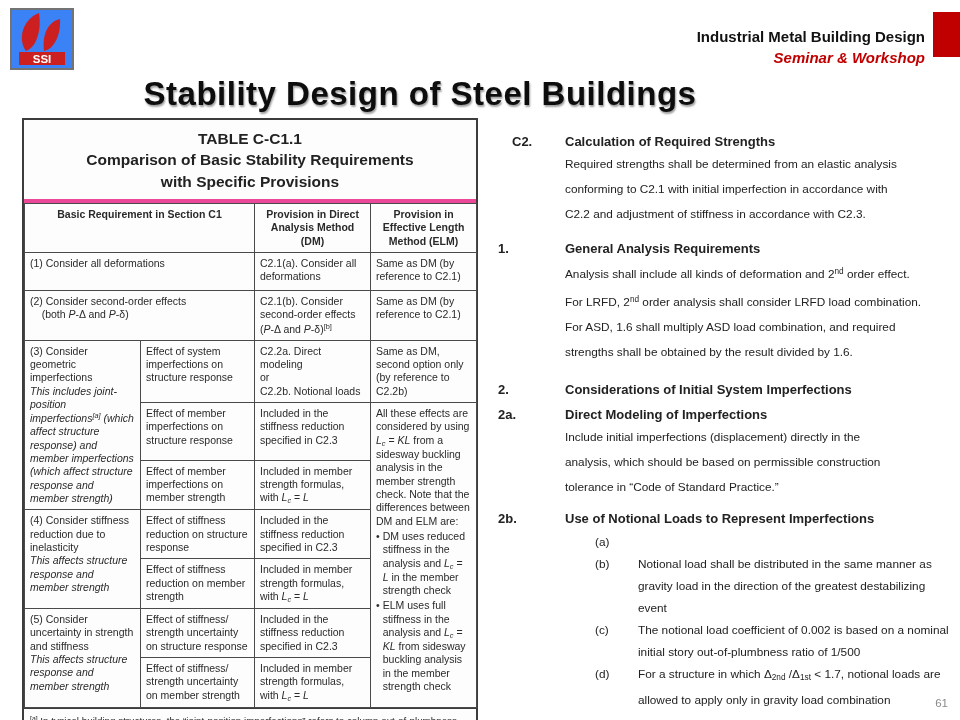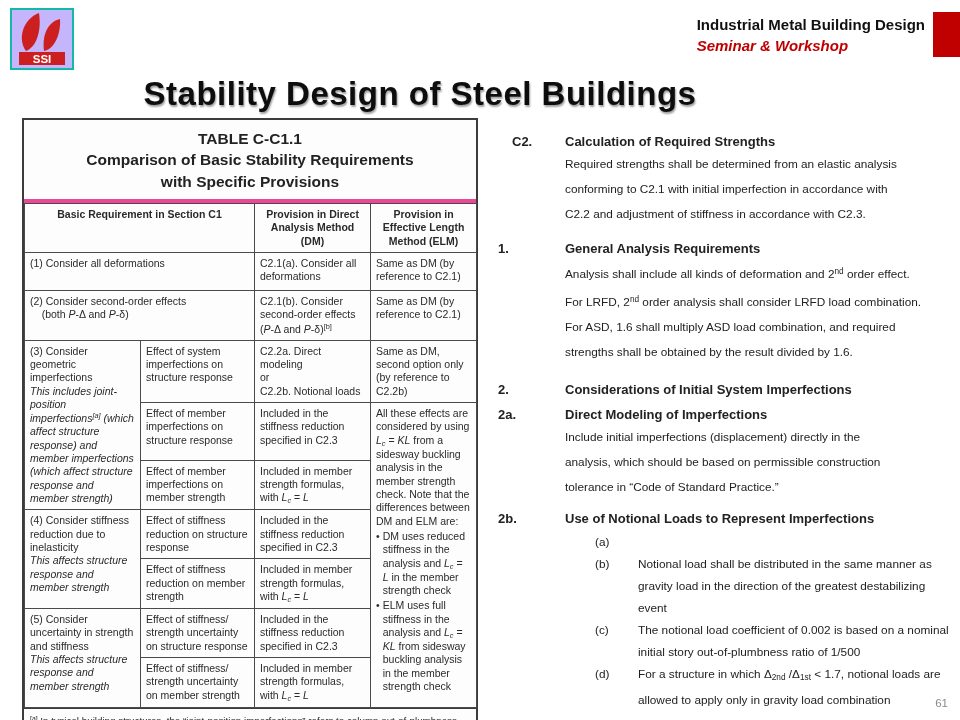--- a/index.html
+++ b/index.html
@@ -6,24 +6,24 @@
   html,body { background:#e8e8e8; }
   #stage {
     position:relative; width:960px; height:720px; background:#ffffff;
     font-family:"Liberation Sans","DejaVu Sans",sans-serif; color:#1a1a1a;
     overflow:hidden; margin:0 auto;
   }
 
   
   .logo-box {
     position:absolute; left:10px; top:8px; width:64px; height:62px;
-    border:2px solid #14b8a6; background:#c4b5fd;
+    border:2px solid #737373; background:#3b82f6;
   }
   .brand {
-    position:absolute; right:35px; top:14px; line-height:21px;
+    position:absolute; right:35px; top:26px; text-align:right; line-height:21px;
   }
   .brand-line1 { font-size:15px; font-weight:bold; color:#111; }
   .brand-line2 { font-size:15px; font-weight:bold; font-style:italic; color:#c00000; }
   .red-bar { position:absolute; left:933px; top:12px; width:27px; height:45px; background:#c00000; }
 
   .slide-title {
     position:absolute; left:140px; top:75px; width:560px; text-align:center;
     font-size:33px; font-weight:bold; color:#0d0d0d; letter-spacing:0.5px;
     text-shadow:1px 2px 2px rgba(0,0,0,0.38);
     white-space:nowrap;

